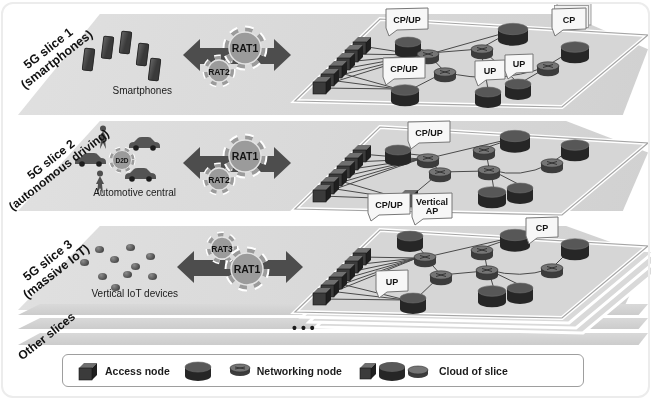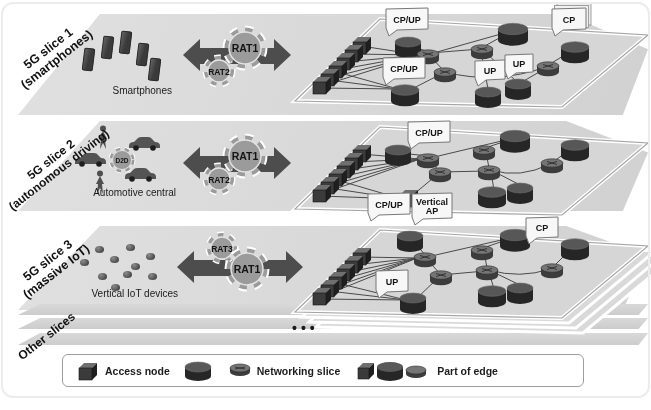--- a/index.html
+++ b/index.html
@@ -511,26 +511,26 @@
   <span class="lbl" style="margin-left:7px">Access node</span>
   <svg style="margin-left:13px" width="30" height="24" viewBox="0 0 30 24">
     <path d="M2,8 L2,17 A13,5 0 0 0 28,17 L28,8 Z" fill="#262626"></path>
       <ellipse cx="15" cy="8" rx="13" ry="5" fill="#595959" stroke="#6e6e6e" stroke-width="0.6"></ellipse>
   </svg>
   <svg style="margin-left:16px" width="22" height="15" viewBox="0 0 22 15">
     <path d="M1,5 L1,9 A10,4 0 0 0 21,9 L21,5 Z" fill="#3c3c3c"></path>
       <ellipse cx="11" cy="5" rx="10" ry="4" fill="#757575" stroke="#2e2e2e" stroke-width="0.6"></ellipse>
     <path d="M6,4 L16,6 M6,6 L16,4" stroke="#2a2a2a" stroke-width="0.8" fill="none"></path>
   </svg>
-  <span class="lbl" style="margin-left:6px">Networking slice</span>
+  <span class="lbl" style="margin-left:6px">Networking node</span>
   <svg style="margin-left:16px" width="74" height="26" viewBox="0 0 74 26">
     <polygon points="2,10 13,10 18,5 7,5" fill="#6f6f6f"></polygon>
       <polygon points="13,10 18,5 18,16 13,21" fill="#1f1f1f"></polygon>
       <rect x="2" y="10" width="11" height="11" fill="#3b3b3b" stroke="#161616" stroke-width="0.6"></rect>
     <path d="M21,9 L21,18 A13,5 0 0 0 47,18 L47,9 Z" fill="#262626"></path>
       <ellipse cx="34" cy="9" rx="13" ry="5" fill="#595959"></ellipse>
     <path d="M50,12 L50,16 A10,4 0 0 0 70,16 L70,12 Z" fill="#3c3c3c"></path>
       <ellipse cx="60" cy="12" rx="10" ry="4" fill="#757575" stroke="#2e2e2e" stroke-width="0.6"></ellipse>
   </svg>
-  <span class="lbl" style="margin-left:7px">Part of edge</span>
+  <span class="lbl" style="margin-left:7px">Cloud of slice</span>
 </div>
 
 <div class="photo-frame abs"></div>
 
 </body></html>

